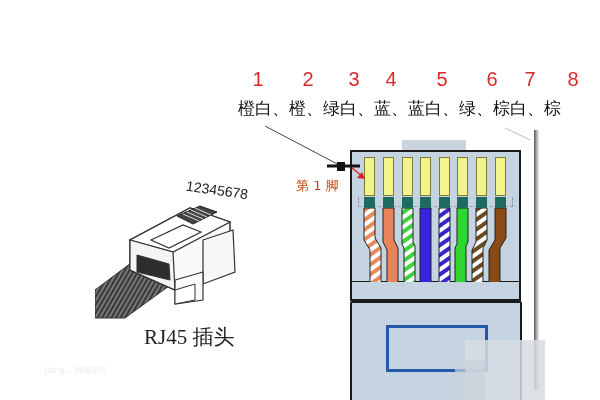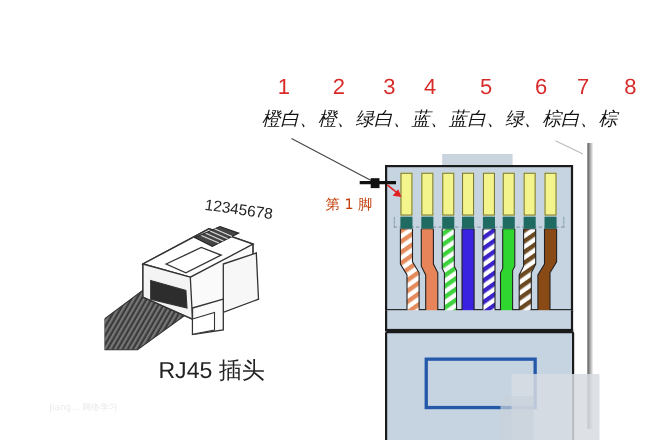--- a/index.html
+++ b/index.html
@@ -9,21 +9,21 @@
     }
     .abs { position: absolute; }
     .pin-num {
       position: absolute; top: 68px; color: #d92a2a; font-size: 20px;
       font-family: "Liberation Sans", sans-serif; width: 20px; text-align: center;
     }
     .color-row {
       position: absolute; top: 97px; left: 238px; font-size: 17px; color: #111;
       letter-spacing: 0px; white-space: nowrap;
     }
-    .color-row span { display: inline-block; font-style: italic; }
+    .color-row span { display: inline-block; }
     .connector-top-tab {
       position: absolute; left: 402px; top: 140px; width: 64px; height: 11px; background: #c9d4de;
     }
     .connector-body {
       position: absolute; left: 350px; top: 150px; width: 171px; height: 133px;
       background: #c6d4e2; border: 2px solid #1b1b1b; border-bottom: 2px solid #1b1b1b; box-sizing: border-box;
     }
     .connector-band {
       position: absolute; left: 350px; top: 282px; width: 171px; height: 19px;
       background: #c6d4e2; border: 2px solid #1b1b1b; border-top: none; box-sizing: border-box;
@@ -52,21 +52,21 @@
     }
     .dashed-guide {
       position: absolute; left: 358px; top: 197px; width: 155px; height: 10px;
       border: 1px dashed #8aa0b0; border-top: none; box-sizing: border-box;
     }
     .label-pin1 {
       position: absolute; left: 296px; top: 177px; font-size: 13px; color: #c2410c;
     }
     .plug-label {
       position: absolute; left: 144px; top: 323px; font-size: 21px; color: #222;
-      font-family: Liberation Sans, sans-serif;
+      font-family: Liberation Serif, serif;
     }
     .plug-numbers {
       position: absolute; left: 186px; top: 182px; font-size: 14px; color: #222;
       transform: rotate(8deg); font-family: "Liberation Sans", sans-serif;
     }
     .watermark {
       position: absolute; left: 45px; top: 365px; font-size: 8px; color: #eaeaea;
     }
   </style>
 </head>

